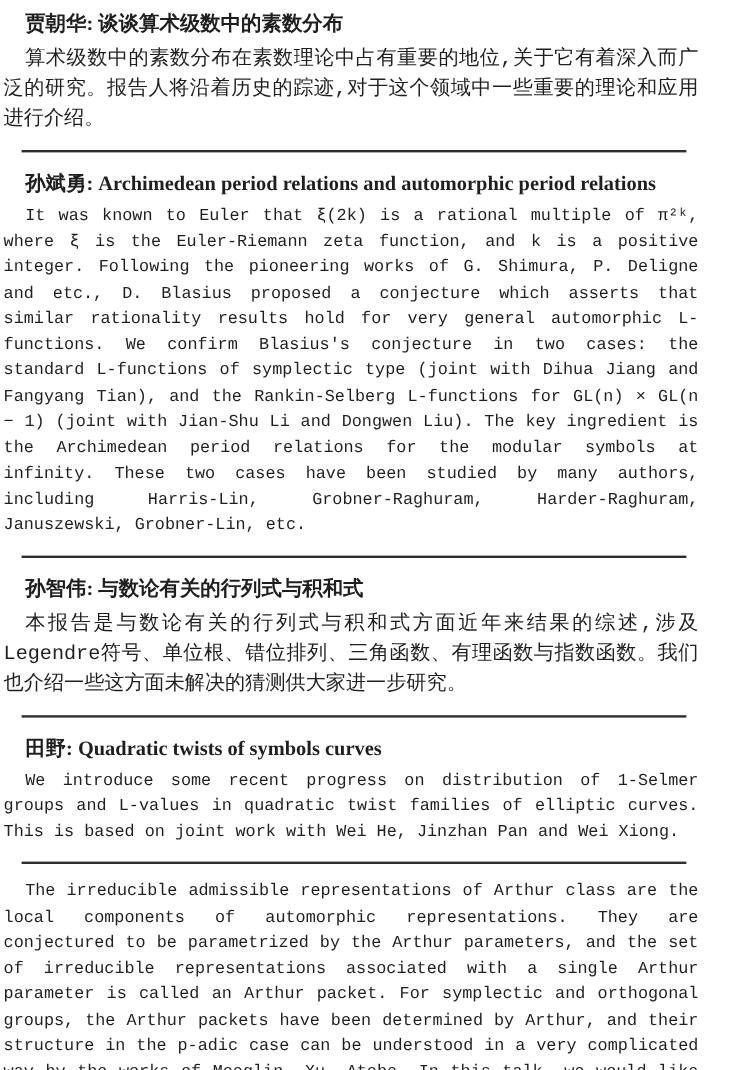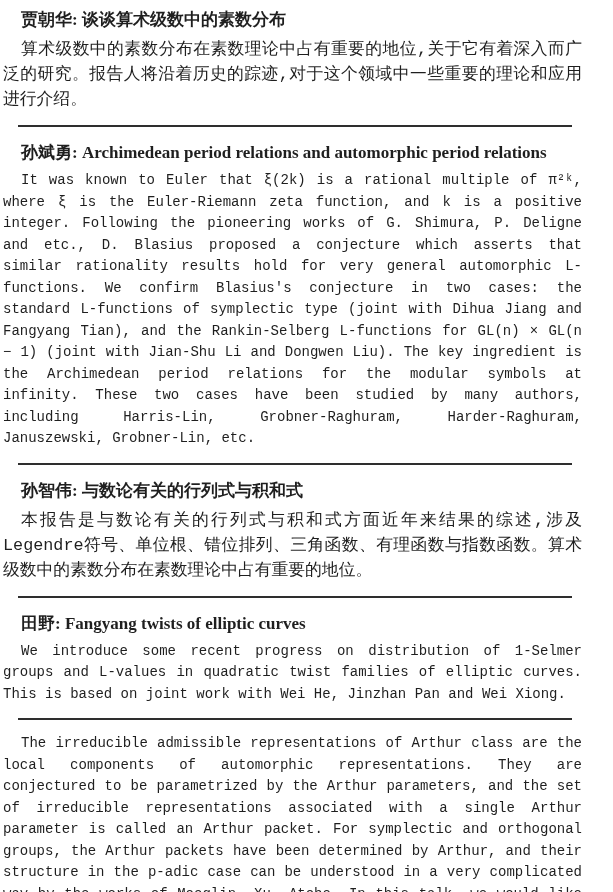--- a/index.html
+++ b/index.html
@@ -63,27 +63,27 @@
 
   <section class="talk">
     <h2 class="talk-heading"><span>孙斌勇</span><span>: </span><span>Archimedean period relations and automorphic period relations</span></h2>
     <p class="abstract en">It was known to Euler that ξ(2k) is a rational multiple of π²ᵏ, where ξ is the Euler-Riemann zeta function, and k is a positive integer. Following the pioneering works of G. Shimura, P. Deligne and etc., D. Blasius proposed a conjecture which asserts that similar rationality results hold for very general automorphic L-functions. We confirm Blasius's conjecture in two cases: the standard L-functions of symplectic type (joint with Dihua Jiang and Fangyang Tian), and the Rankin-Selberg L-functions for GL(n) × GL(n − 1) (joint with Jian-Shu Li and Dongwen Liu). The key ingredient is the Archimedean period relations for the modular symbols at infinity. These two cases have been studied by many authors, including Harris-Lin, Grobner-Raghuram, Harder-Raghuram, Januszewski, Grobner-Lin, etc.</p>
   </section>
 
   <hr class="rule">
 
   <section class="talk">
     <h2 class="talk-heading"><span>孙智伟</span><span>: </span><span>与数论有关的行列式与积和式</span></h2>
-    <p class="abstract zh">本报告是与数论有关的行列式与积和式方面近年来结果的综述,涉及Legendre符号、单位根、错位排列、三角函数、有理函数与指数函数。算术级数中的素数分布在素数理论中占有重要的地位。</p>
+    <p class="abstract zh">本报告是与数论有关的行列式与积和式方面近年来结果的综述,涉及Legendre符号、单位根、错位排列、三角函数、有理函数与指数函数。我们也介绍一些这方面未解决的猜测供大家进一步研究。</p>
   </section>
 
   <hr class="rule">
 
   <section class="talk">
-    <h2 class="talk-heading"><span>田野</span><span>: </span><span>Fangyang twists of elliptic curves</span></h2>
+    <h2 class="talk-heading"><span>田野</span><span>: </span><span>Quadratic twists of symbols curves</span></h2>
     <p class="abstract en">We introduce some recent progress on distribution of 1-Selmer groups and L-values in quadratic twist families of elliptic curves. This is based on joint work with Wei He, Jinzhan Pan and Wei Xiong.</p>
   </section>
 
   <hr class="rule">
 
   <section class="talk">
     <p class="abstract en">The irreducible admissible representations of Arthur class are the local components of automorphic representations. They are conjectured to be parametrized by the Arthur parameters, and the set of irreducible representations associated with a single Arthur parameter is called an Arthur packet. For symplectic and orthogonal groups, the Arthur packets have been determined by Arthur, and their structure in the p-adic case can be understood in a very complicated way by the works of Moeglin, Xu, Atobe. In this talk, we would like to introduce some conjectures on their structure in the real case, which are motivated by the results in the p-adic case. This is an ongoing project with Taiwang Deng and Chang Huang.</p>
   </section>
 
 </div>

